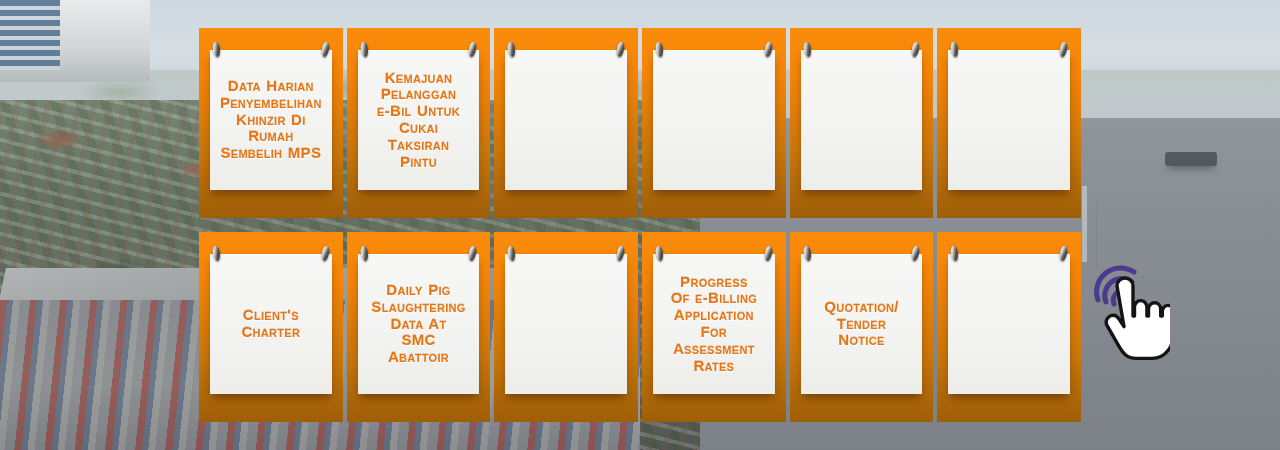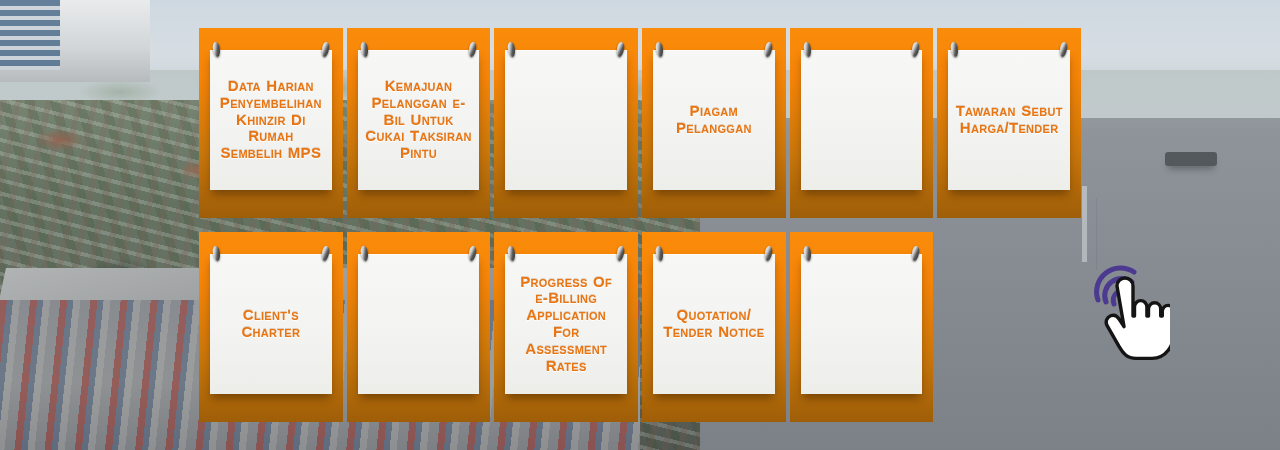--- a/index.html
+++ b/index.html
@@ -126,21 +126,21 @@
 
   .paper {
     position:absolute;
     left:11px; right:11px;
     top:22px; bottom:28px;
     background:linear-gradient(#f7f7f5 0%, #f3f3f1 55%, #ededea 100%);
     box-shadow:0 6px 9px -2px rgba(40,20,0,.45), 0 1px 0 rgba(255,255,255,.6) inset;
     display:flex;
     align-items:center;
     justify-content:center;
-    padding:6px 7px;
+    padding:6px 16px;
   }
 
   .paper-title {
     font-family:"Liberation Sans", sans-serif;
     font-variant:small-caps;
     font-weight:bold;
     font-size:15px;
     line-height:1.12;
     letter-spacing:.3px;
     color:#e87511;
@@ -212,47 +212,52 @@
       <div class="paper">
         <div class="clip left"></div>
         <div class="clip right"></div>
       </div>
     </div>
 
     <div class="card">
       <div class="paper">
         <div class="clip left"></div>
         <div class="clip right"></div>
-        <div class="paper-title">Piagam Pelanggan</div>
-      </div>
-    </div>
-
-    <div class="card">
-      <div class="paper">
-        <div class="clip left"></div>
-        <div class="clip right"></div>
-      </div>
-    </div>
-
-    <div class="card">
-      <div class="paper">
-        <div class="clip left"></div>
-        <div class="clip right"></div>
-        <div class="paper-title">Tawaran Sebut Harga/Tender</div>
+      </div>
+    </div>
+
+    <div class="card">
+      <div class="paper">
+        <div class="clip left"></div>
+        <div class="clip right"></div>
+      </div>
+    </div>
+
+    <div class="card">
+      <div class="paper">
+        <div class="clip left"></div>
+        <div class="clip right"></div>
       </div>
     </div>
 
     <div class="card">
       <div class="paper">
         <div class="clip left"></div>
         <div class="clip right"></div>
         <div class="paper-title">Client's Charter</div>
       </div>
     </div>
 
+    <div class="card">
+      <div class="paper">
+        <div class="clip left"></div>
+        <div class="clip right"></div>
+        <div class="paper-title">Daily Pig Slaughtering Data At SMC Abattoir</div>
+      </div>
+    </div>
 
     <div class="card">
       <div class="paper">
         <div class="clip left"></div>
         <div class="clip right"></div>
       </div>
     </div>
 
     <div class="card">
       <div class="paper">

